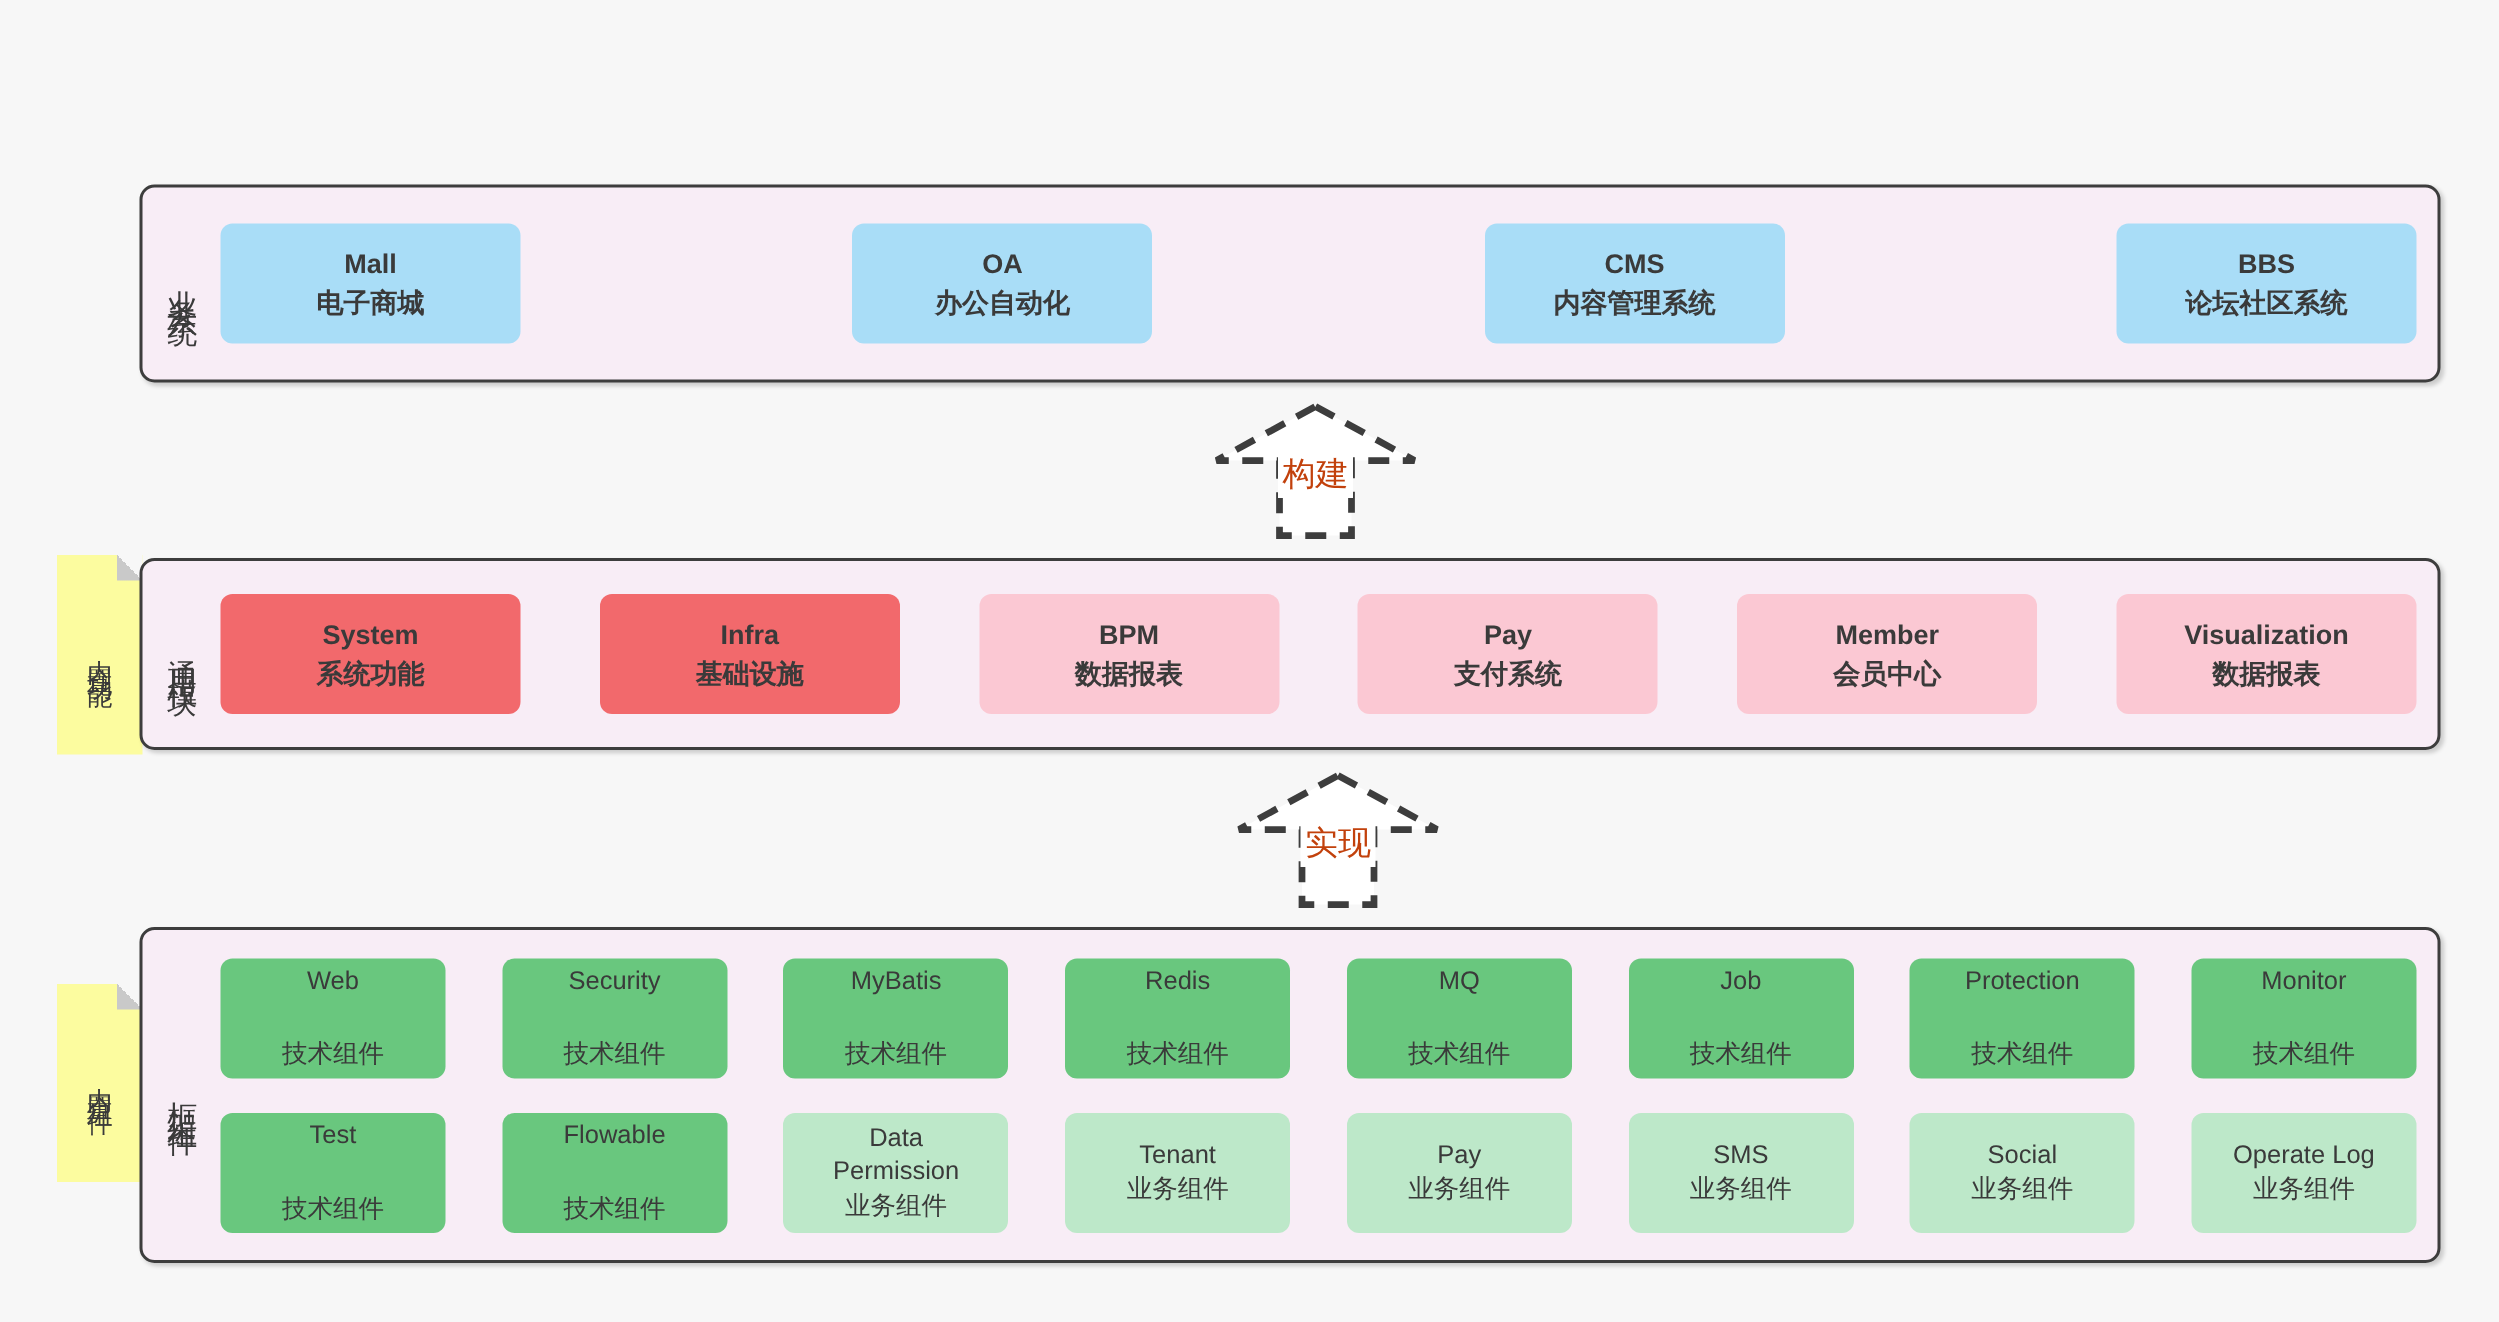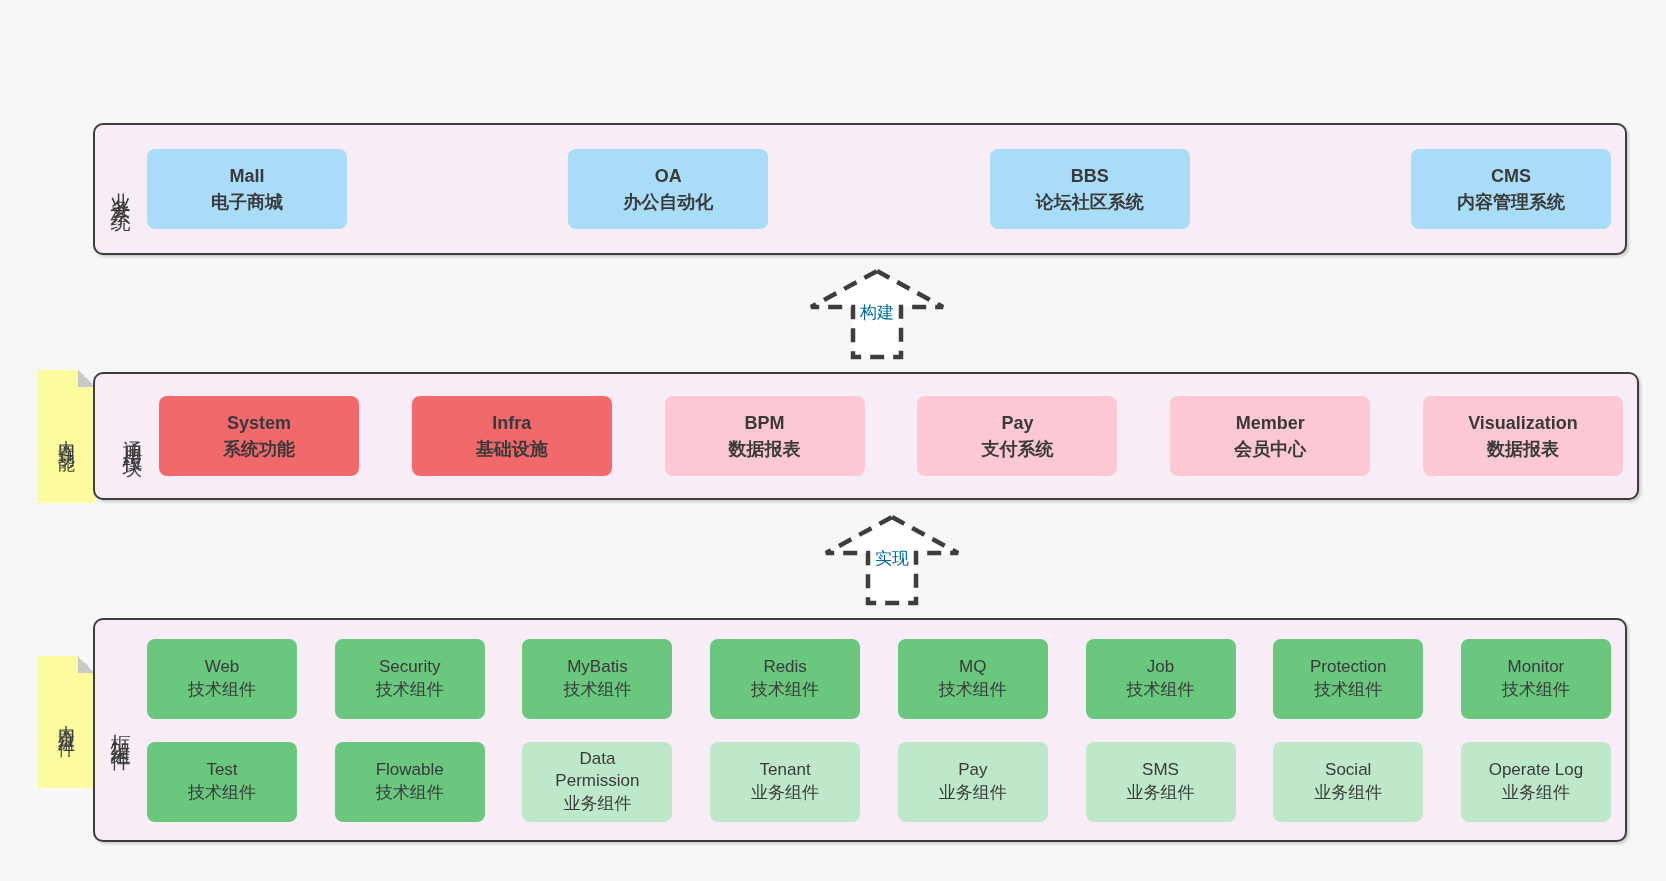--- a/index.html
+++ b/index.html
@@ -19,21 +19,21 @@
     width: 1530px;
     background: var(--container-fill, #f8edf6);
     border: 2px solid var(--container-border, #3d3d3d);
     border-radius: 10px;
     box-shadow: 2px 2px 3px rgba(0,0,0,0.18);
     display: flex;
     align-items: stretch;
     box-sizing: content-box;
   }
   .section-business   { top: 123px; height: 128px; }
-  .section-modules    { top: 372px; height: 124px; padding-left: 12px; }
+  .section-modules    { top: 372px; height: 124px; }
   .section-components { top: 618px; height: 220px; }
 
   .vlabel-zone {
     flex: 0 0 52px;
     display: flex;
     align-items: center;
     justify-content: center;
   }
   .vlabel {
     writing-mode: vertical-rl;
@@ -76,21 +76,21 @@
     box-sizing: border-box;
     padding: 4px 14px;
     font-size: 18px;
     line-height: 1.45;
   }
   .box-wide  { width: 200px; }
   .box-small { width: 150px; font-size: 17px; line-height: 1.3; }
   .blue        { background: var(--blue, #a9ddf7); }
   .red         { background: var(--red, #f2696c); }
   .pink        { background: var(--pink, #fbc8d3); }
-  .green       { background: var(--green, #69c77e); }
+  .green       { background: var(--green, #69c77e); justify-content: space-between; }
   .green-light { background: var(--green-light, #bde8c9); }
 
   
   .note {
     position: absolute;
     left: 38px;
     width: 57px;
     background: var(--note-yellow, #fcfc9f);
     display: flex;
     align-items: center;
@@ -120,22 +120,22 @@
   .arrow-build     { left: 807px; top: 268px; }
   .arrow-implement { left: 822px; top: 514px; }
   .arrow svg { display: block; width: 140px; height: 92px; }
   .arrow-label {
     position: absolute;
     left: 50%;
     top: 32px;
     transform: translateX(-50%);
     background: #ffffff;
     padding: 1px 3px;
-    font-size: 17px;
-    color: #0369a1;
+    font-size: 22px;
+    color: #c2410c;
     white-space: nowrap;
   }
 </style>
 </head>
 <body>
 
 <div class="note note-modules">
   <div class="fold"></div>
   <div class="vlabel">内置功能</div>
 </div>
@@ -151,26 +151,26 @@
   <div class="boxes-area">
     <div class="box box-wide blue">
       <div>Mall</div>
       <div>电子商城</div>
     </div>
     <div class="box box-wide blue">
       <div>OA</div>
       <div>办公自动化</div>
     </div>
     <div class="box box-wide blue">
+      <div>CMS</div>
+      <div>内容管理系统</div>
+    </div>
+    <div class="box box-wide blue">
       <div>BBS</div>
       <div>论坛社区系统</div>
-    </div>
-    <div class="box box-wide blue">
-      <div>CMS</div>
-      <div>内容管理系统</div>
     </div>
   </div>
 </div>
 
 <div class="arrow arrow-build">
   <svg viewBox="0 0 140 92">
     <path d="M70 3 L136 39 L94 39 L94 89 L46 89 L46 39 L4 39 Z" fill="#ffffff" stroke="#3d3d3d" stroke-width="4.5" stroke-dasharray="14 9" stroke-linejoin="miter"></path>
   </svg>
   <div class="arrow-label">构建</div>
 </div>

